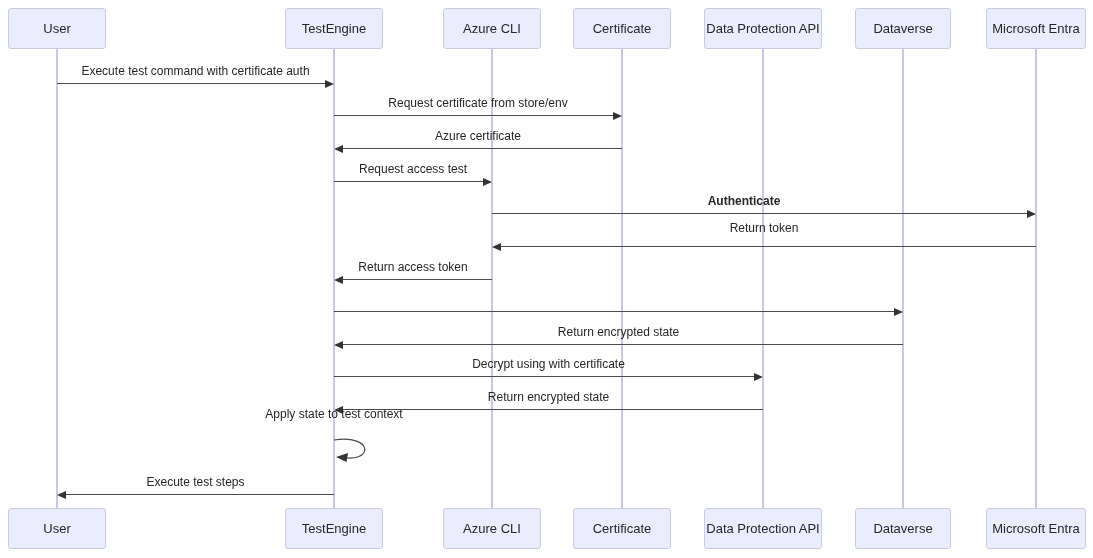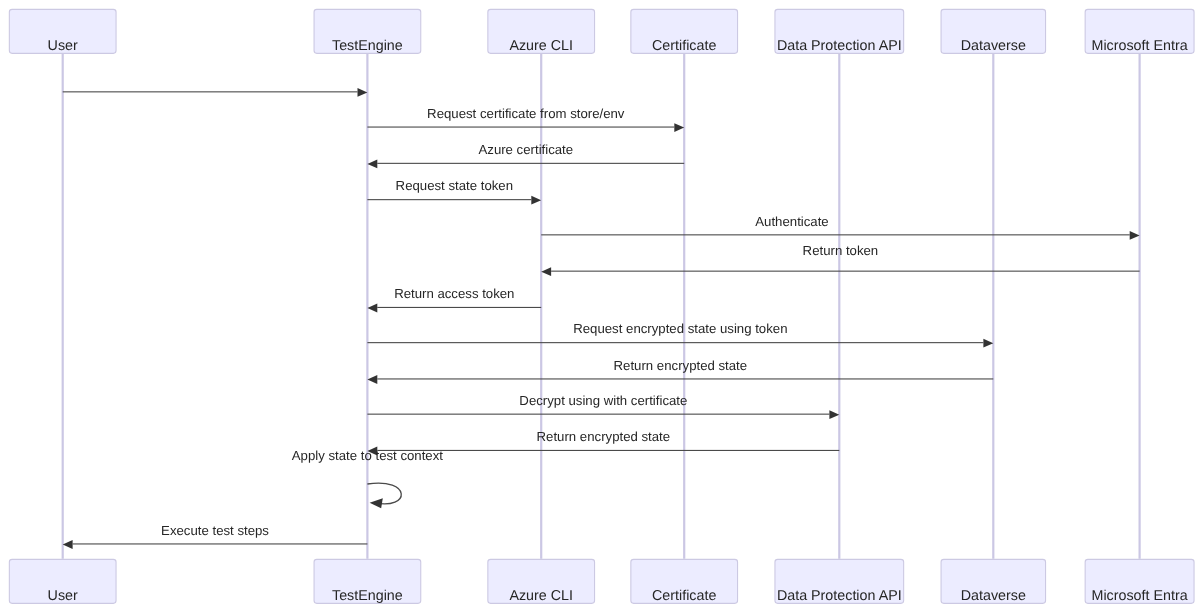--- a/index.html
+++ b/index.html
@@ -16,21 +16,21 @@
     width: 1.5px;
     background: var(--lifeline, #CBC7E4);
   }
   .actor-box {
     position: absolute;
     box-sizing: border-box;
     background: var(--actor-fill, #ECECFF);
     border: 1px solid var(--actor-border, #CCC9E3);
     border-radius: 3px;
     display: flex;
-    align-items: flex-end;
+    align-items: center;
     justify-content: center;
     font-size: 13px;
     color: var(--text, #262626);
     white-space: nowrap;
   }
   .msg-label {
     position: absolute;
     transform: translateX(-50%);
     font-size: 12px;
     color: var(--text, #262626);
@@ -98,41 +98,41 @@
     </div>
     <div class="actor-box" style="left: 704px; top: 508px; width: 118px; height: 41px;">
       <span>Data Protection API</span>
     </div>
     <div class="actor-box" style="left: 855px; top: 508px; width: 96px; height: 41px;">
       <span>Dataverse</span>
     </div>
     <div class="actor-box" style="left: 986px; top: 508px; width: 100px; height: 41px;">
       <span>Microsoft Entra</span>
     </div>
+    <div class="msg-label" style="left: 195.5px; top: 64px;">Execute test command with certificate auth</div>
     <div class="msg-line" style="left: 57px; width: 268px; top: 83px;"></div>
     <div class="arr arr-right" style="top: 79.5px; left: 325px;"></div>
     <div class="msg-label" style="left: 478px; top: 96px; text-align: right;">Request certificate from store/env</div>
     <div class="msg-line" style="left: 334px; width: 279px; top: 115px;"></div>
     <div class="arr arr-right" style="top: 111.5px; left: 613px;"></div>
     <div class="msg-label" style="left: 478px; top: 129px;">Azure certificate</div>
     <div class="msg-line" style="left: 343px; width: 279px; top: 148px;"></div>
     <div class="arr arr-left" style="top: 144.5px; left: 334px;"></div>
-    <div class="msg-label" style="left: 413px; top: 162px;">Request state token</div>
+    <div class="msg-label" style="left: 413px; top: 162px;">Request access test</div>
     <div class="msg-line" style="left: 334px; width: 149px; top: 181px;"></div>
     <div class="arr arr-right" style="top: 177.5px; left: 483px;"></div>
-    <div class="msg-label" style="left: 720px; top: 194px;">Authenticate</div>
+    <div class="msg-label" style="left: 744px; top: 194px; font-weight: bold;">Authenticate</div>
     <div class="msg-line" style="left: 492px; width: 535px; top: 213px;"></div>
     <div class="arr arr-right" style="top: 209.5px; left: 1027px;"></div>
     <div class="msg-label" style="left: 764px; top: 221px;">Return token</div>
     <div class="msg-line" style="left: 501px; width: 535px; top: 246px;"></div>
     <div class="arr arr-left" style="top: 242.5px; left: 492px;"></div>
     <div class="msg-label" style="left: 413px; top: 260px;">Return access token</div>
     <div class="msg-line" style="left: 343px; width: 149px; top: 279px;"></div>
     <div class="arr arr-left" style="top: 275.5px; left: 334px;"></div>
-    <div class="msg-label" style="left: 618.5px; top: 292px;">Request encrypted state using token</div>
     <div class="msg-line" style="left: 334px; width: 560px; top: 311px;"></div>
     <div class="arr arr-right" style="top: 307.5px; left: 894px;"></div>
     <div class="msg-label" style="left: 618.5px; top: 325px;">Return encrypted state</div>
     <div class="msg-line" style="left: 343px; width: 560px; top: 344px;"></div>
     <div class="arr arr-left" style="top: 340.5px; left: 334px;"></div>
     <div class="msg-label" style="left: 548.5px; top: 357px;">Decrypt using with certificate</div>
     <div class="msg-line" style="left: 334px; width: 420px; top: 376px;"></div>
     <div class="arr arr-right" style="top: 372.5px; left: 754px;"></div>
     <div class="msg-label" style="left: 548.5px; top: 390px;">Return encrypted state</div>
     <div class="msg-line" style="left: 343px; width: 420px; top: 409px;"></div>

